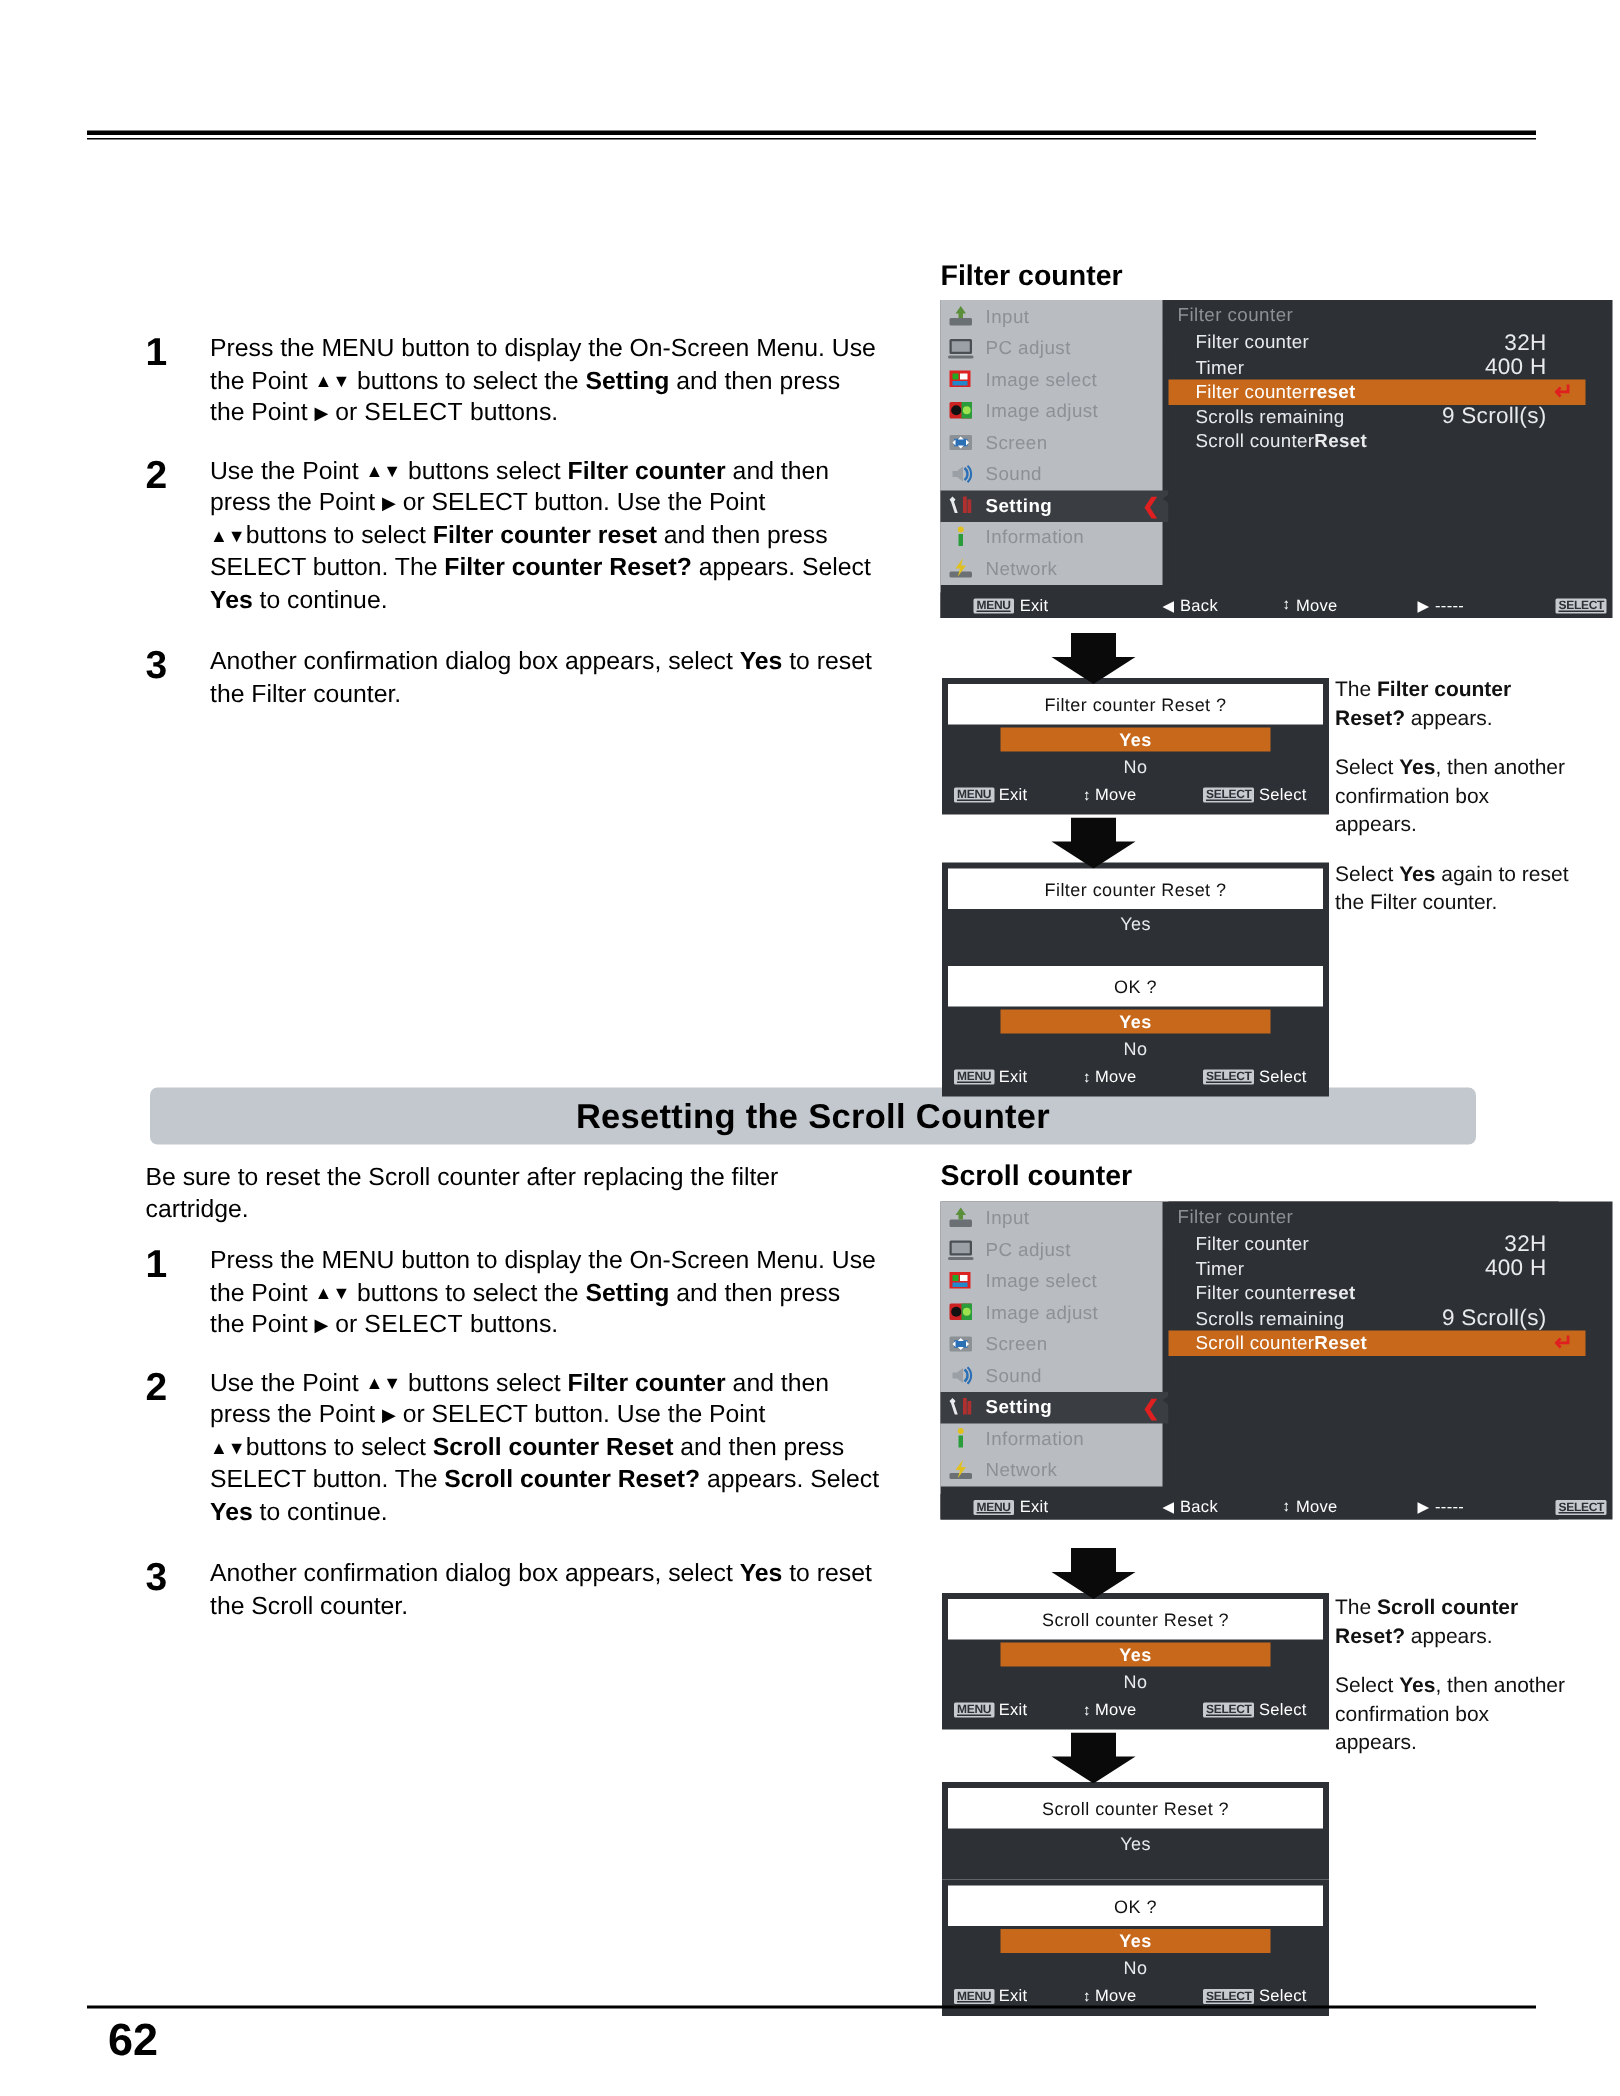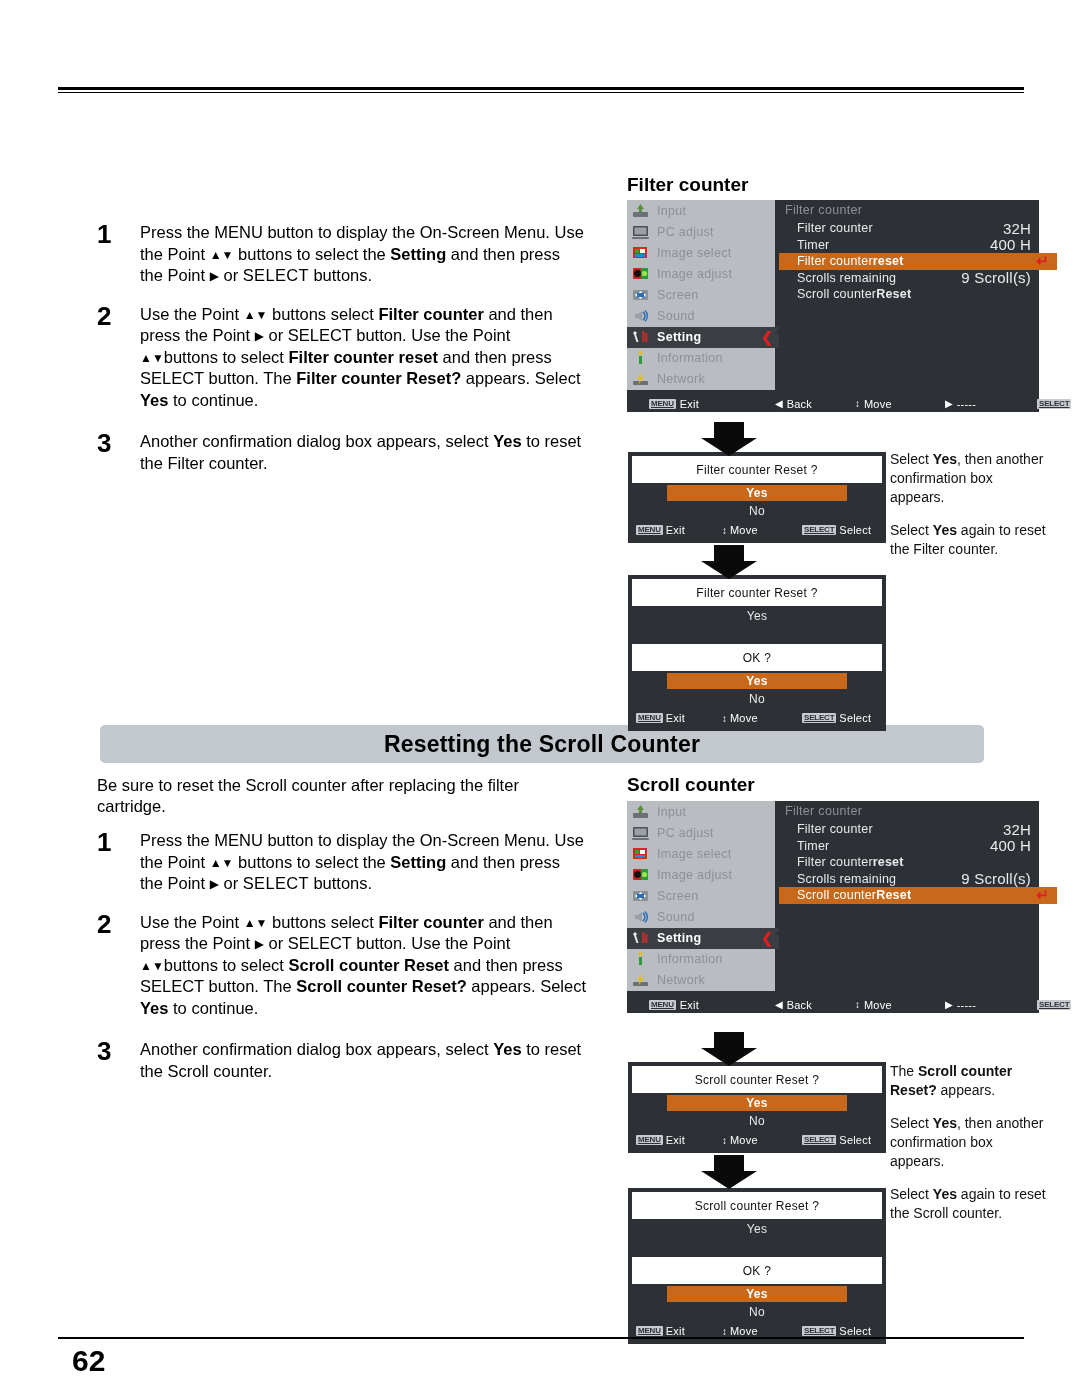--- a/index.html
+++ b/index.html
@@ -35,21 +35,21 @@
   }
   .step-body{font-size:16.5px;line-height:21.5px;flex:1;}
   .step-body b{font-weight:bold;}
   .sel{font-family:"Liberation Sans",sans-serif;letter-spacing:.3px;}
   .tri{font-size:12px;line-height:1;vertical-align:1px;}
 
   
   .osd-caption{position:absolute;font-size:19px;font-weight:bold;}
 
   .osd{
-    position:absolute;width:412px;height:212px;background:#2d3136;
+    position:absolute;width:448px;height:212px;background:#2d3136;
     font-family:"Liberation Sans",sans-serif;
   }
   .osd-side{
     position:absolute;left:0;top:0;width:148px;height:190px;background:#b9bdc2;
   }
   .osd-item{
     position:relative;height:21.1px;display:flex;align-items:center;padding-left:4px;
   }
   .osd-item .lbl{font-size:12.5px;color:#8d9196;letter-spacing:.3px;}
   .osd-item.active{background:#3a3e43;width:148px;}
@@ -560,25 +560,25 @@
         </svg>
       </div>
       <div class="bigarrow" style="left: 700px; top: 1155px;">
         <svg width="58" height="34" viewBox="0 0 58 34">
           <path d="M14 0 h30 v16 h13 L29 34 L1 16 h13 z" fill="#0a0a0a"></path>
         </svg>
       </div>
     </div>
   <div id="note-mounts">
       <div class="note" style="left: 890px; top: 450px;">
+        <p><span>The </span><b>Filter counter Reset?</b><span> appears.</span></p>
         <p><span>Select </span><b>Yes</b><span>, then another confirmation box appears.</span></p>
         <p><span>Select </span><b>Yes</b><span> again to reset the Filter counter.</span></p>
       </div>
       <div class="note" style="left: 890px; top: 1062px;">
         <p><span>The </span><b>Scroll counter Reset?</b><span> appears.</span></p>
         <p><span>Select </span><b>Yes</b><span>, then another confirmation box appears.</span></p>
-        <p><span>Select </span><b>Yes</b><span> again to reset the Scroll counter.</span></p>
       </div>
     </div>
 
   <div class="footrule"></div>
   <div class="pageno">62</div>
 </div>
 
 </body></html>

